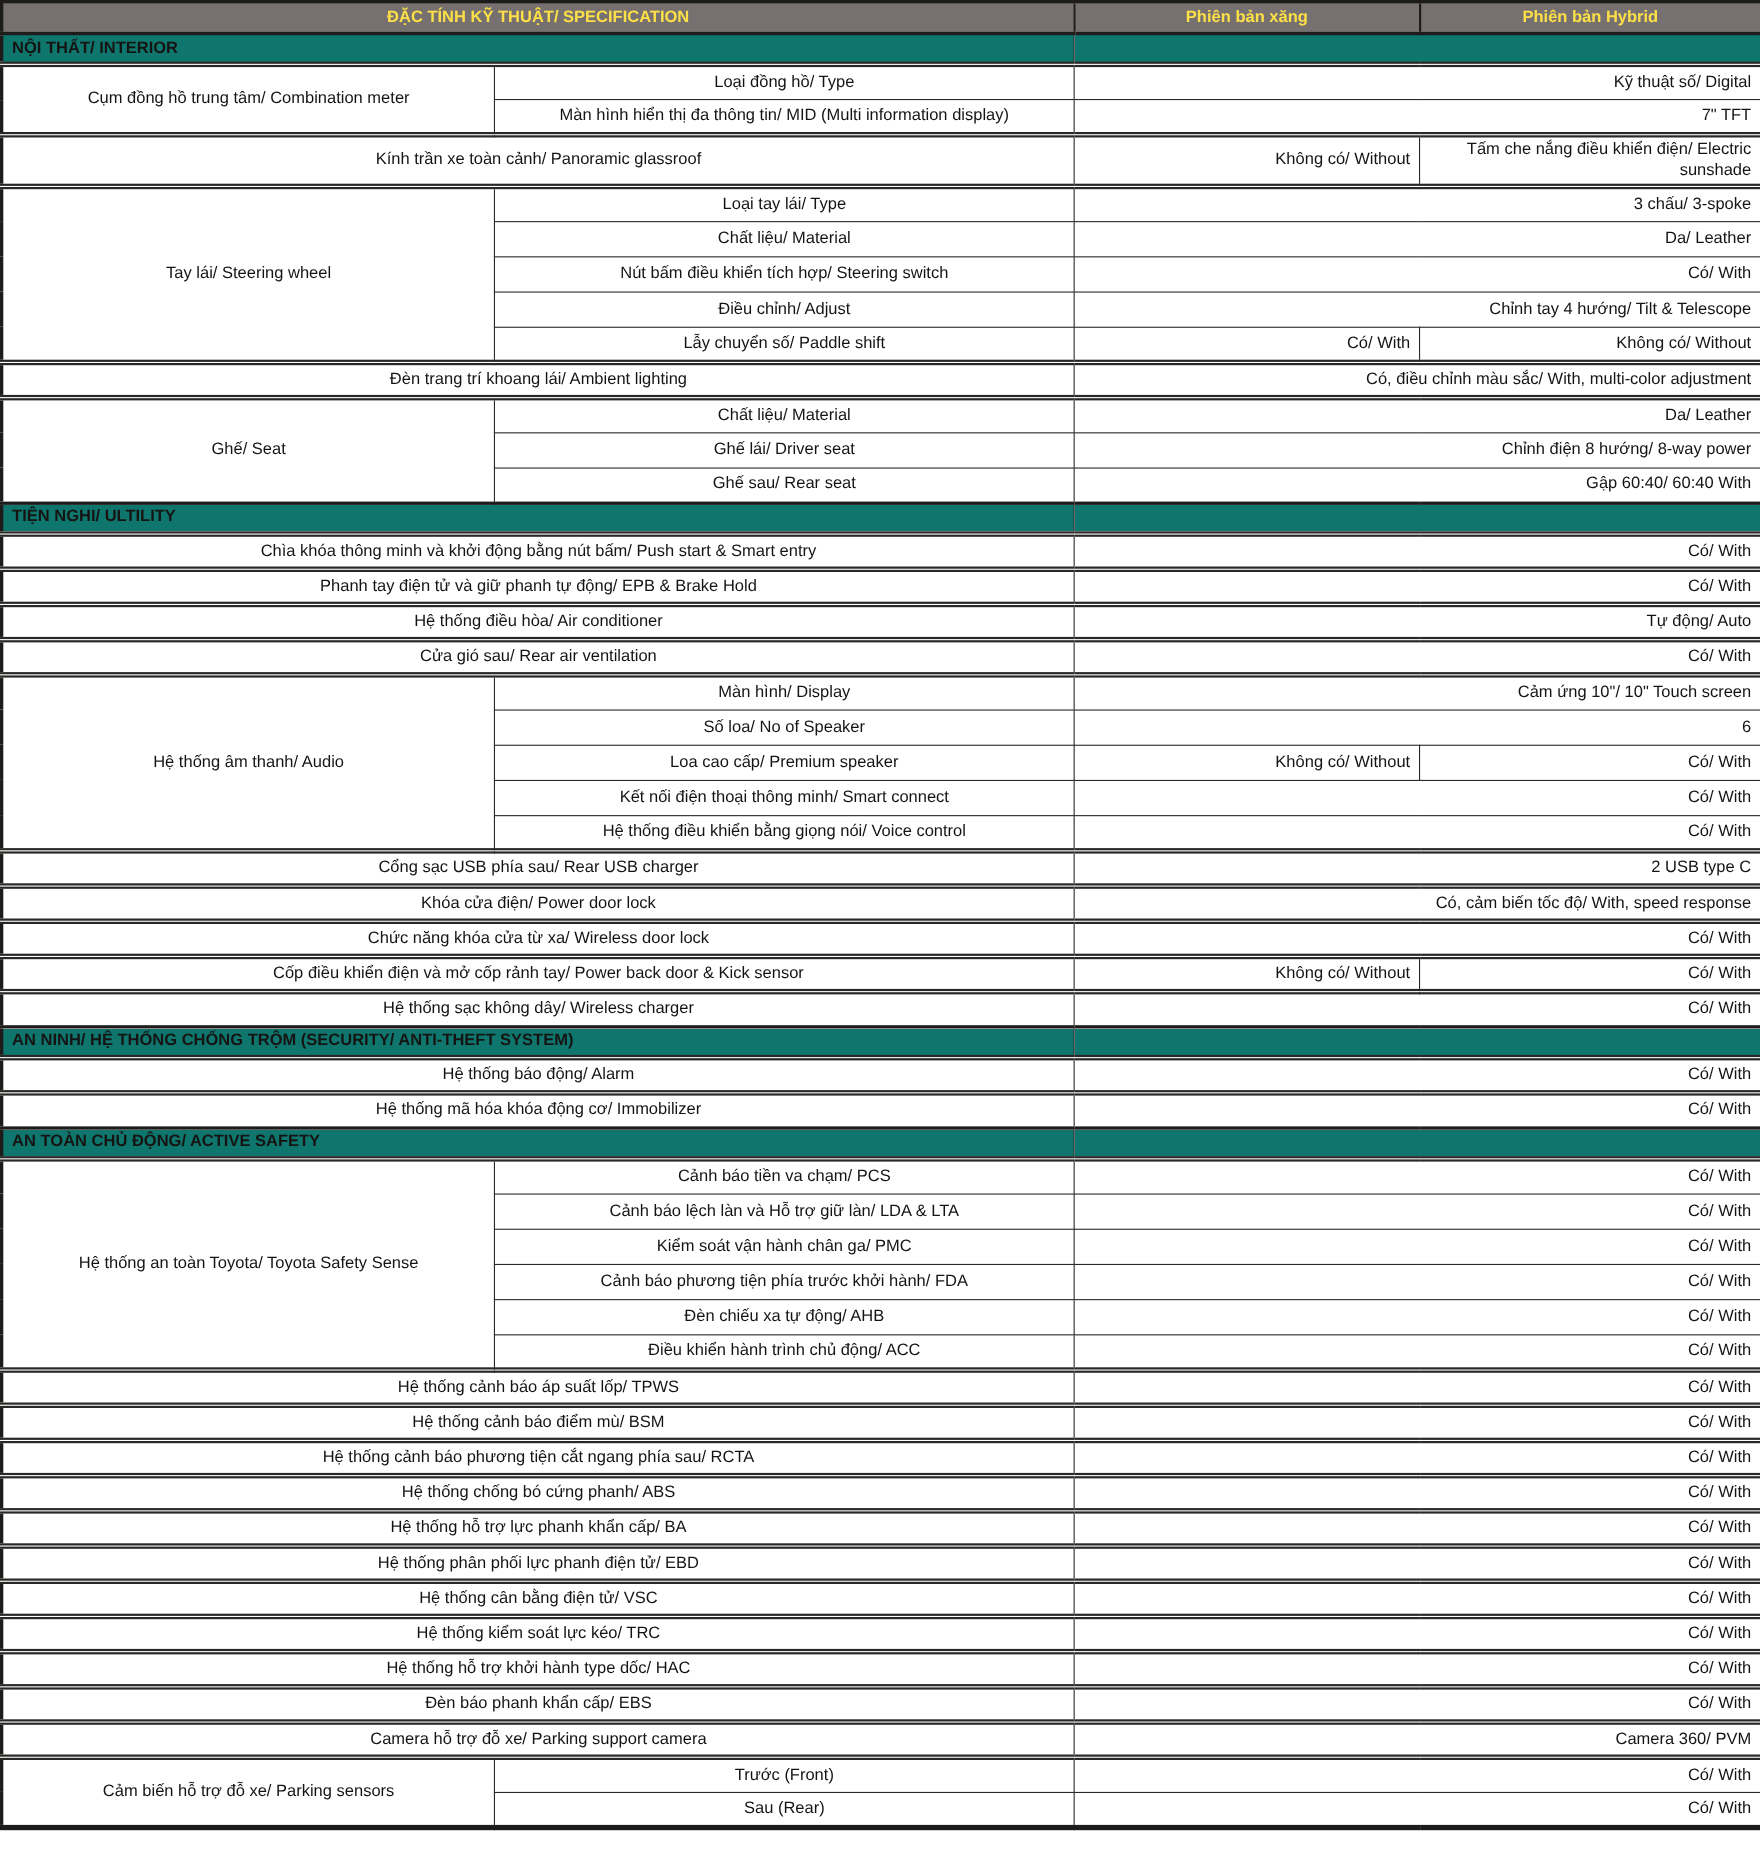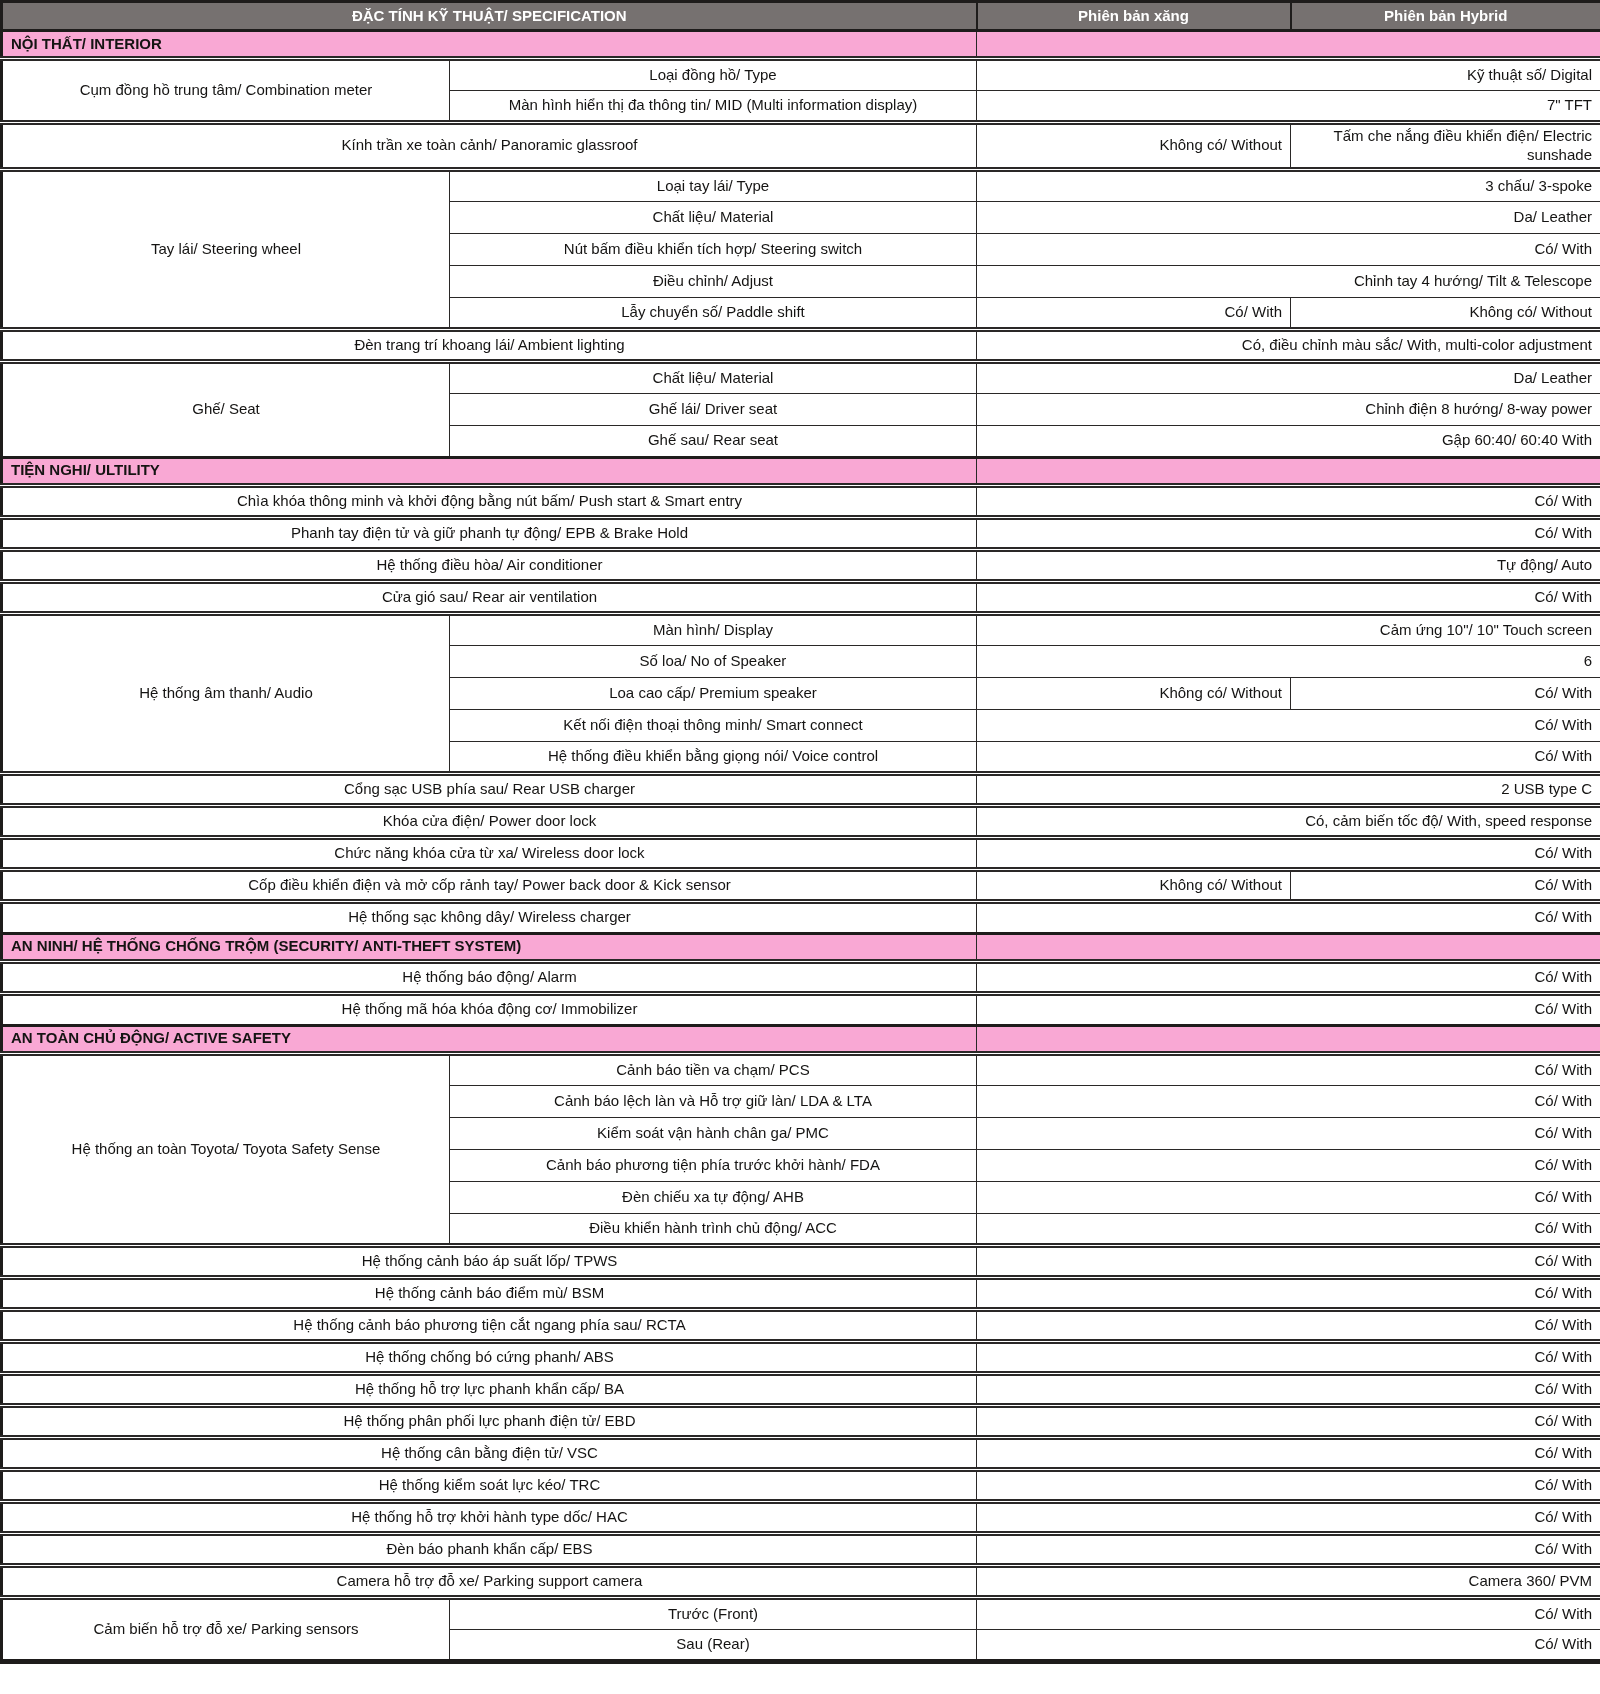--- a/index.html
+++ b/index.html
@@ -25,30 +25,30 @@
     line-height:1.25;
     padding:2px 8px;
     vertical-align:middle;
     overflow:hidden;
   }
   tr{height:32px;}
   
   tr.thead{height:29px;}
   tr.thead td{
     background:#767170;
-    color:#ffffff;
+    color:#fde047;
     font-weight:bold;
     text-align:center;
     border-color:#1e1c1b;
     border-width:2px;
   }
   
   tr.band{height:28px;}
   tr.band td{
-    background:#f9a8d4;
+    background:#0f766e;
     font-weight:bold;
     text-align:left;
     border-top:3px solid #1e1c1b;
     border-bottom:3px solid #1e1c1b;
   }
   
   tr.blk td{border-top:5px double #2a2827;}
   tr.h-tall{height:45px;}
   td.cat,td.lab,td.sub{text-align:center;}
   td.val{text-align:right;}

